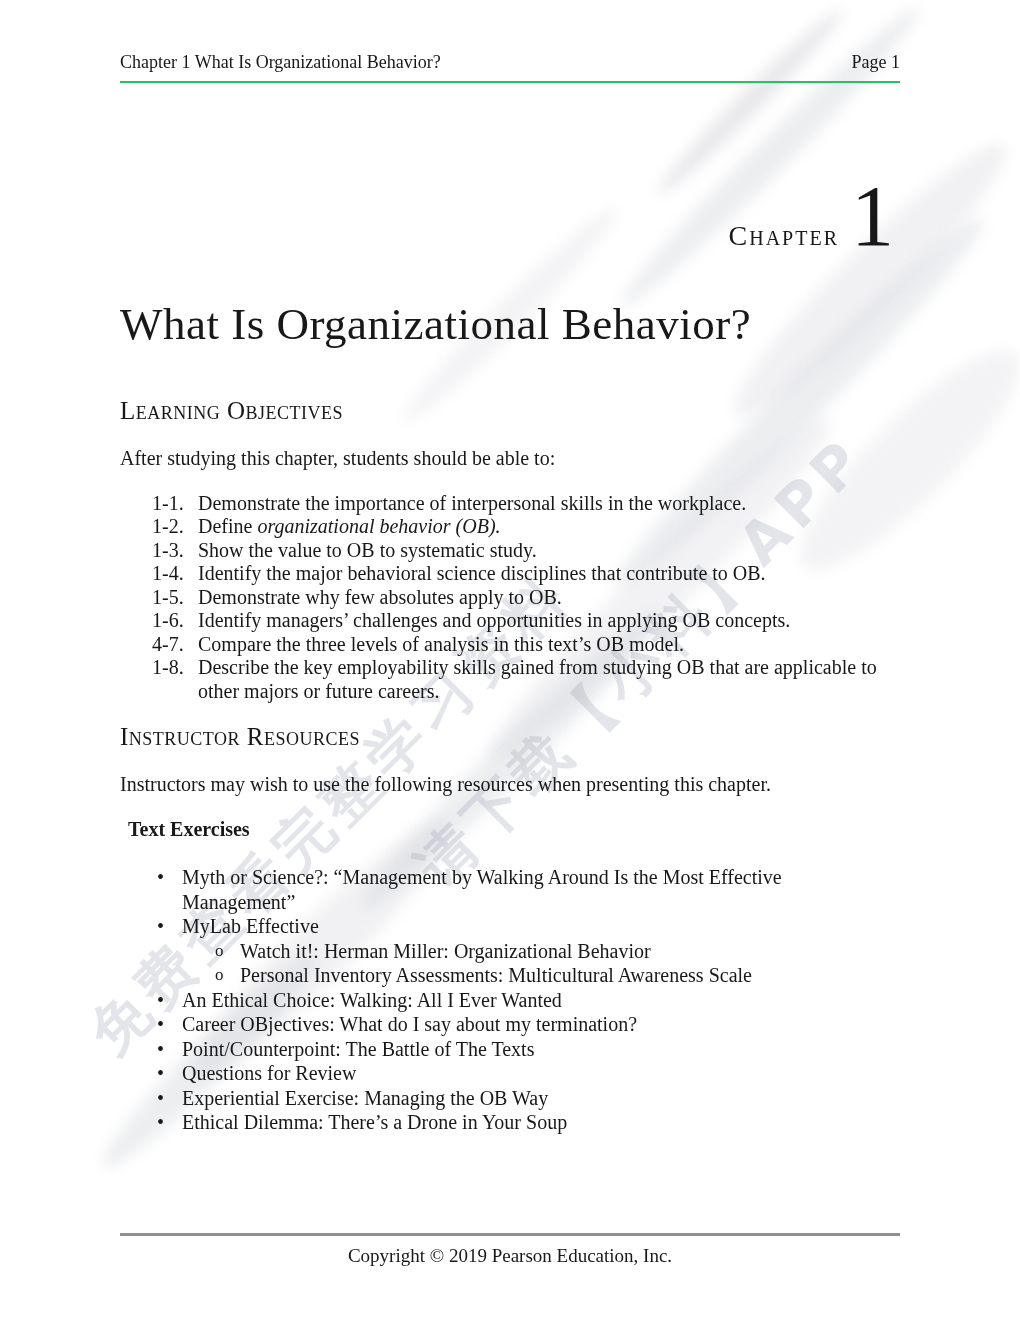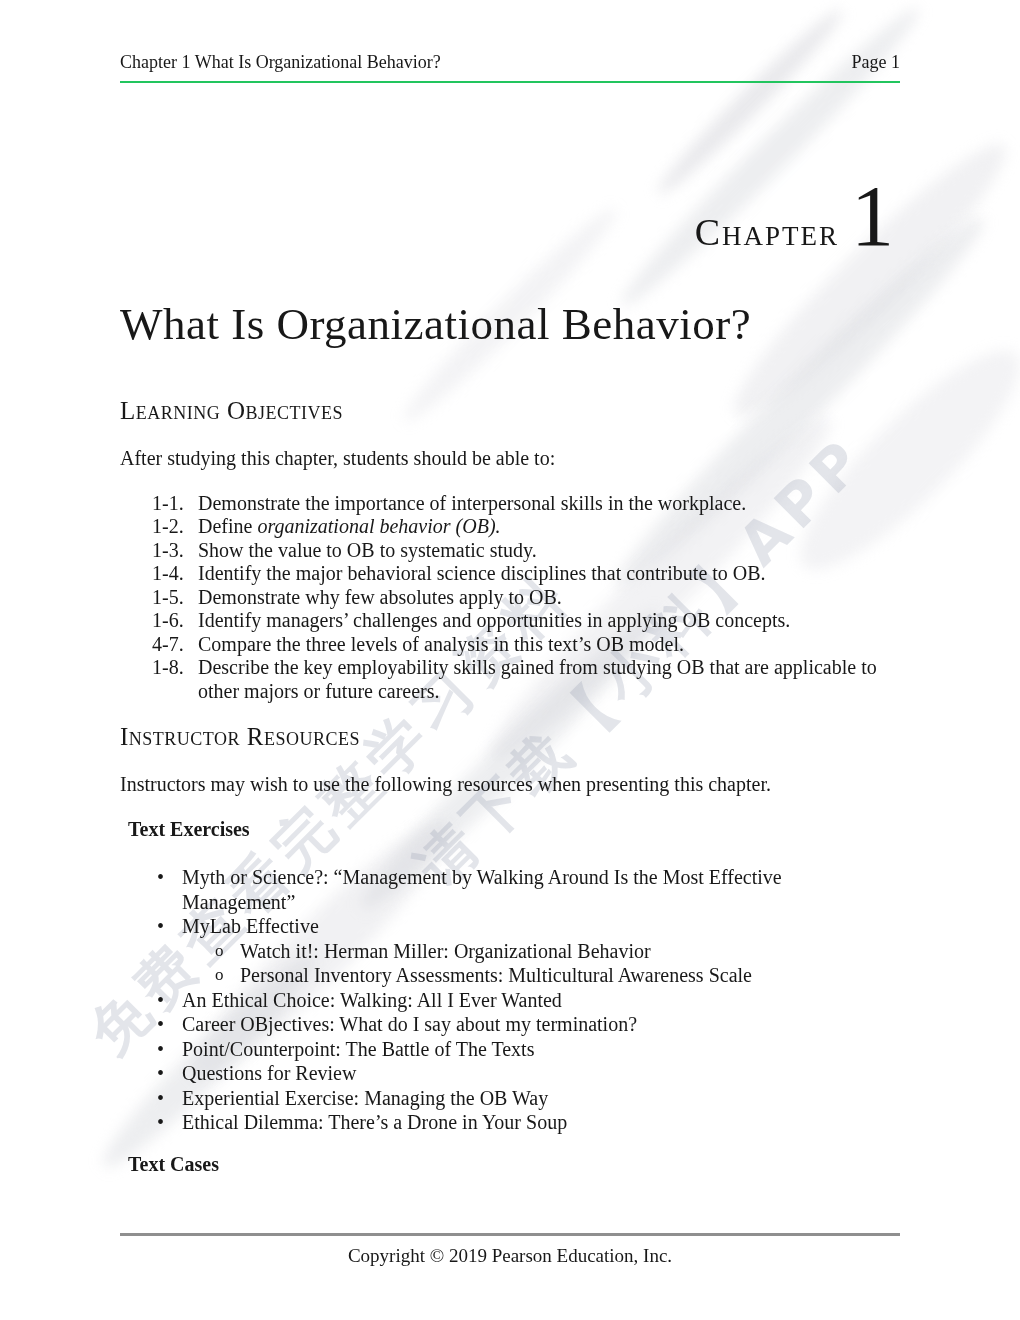--- a/index.html
+++ b/index.html
@@ -48,21 +48,21 @@
   .content { position:relative; z-index:1; padding:52px 120px 0 120px; }
 
   .running-header {
     display:flex; justify-content:space-between; align-items:baseline;
     font-size:18px; line-height:21px;
     border-bottom:2px solid #22c55e;
     padding-bottom:8px;
   }
 
   .chapter-line { text-align:right; margin-top:90px; line-height:1; padding-right:6px; }
-  .chapter-word { font-variant:small-caps; font-size:38px; letter-spacing:2px; }
+  .chapter-word { font-variant:small-caps; font-size:28px; letter-spacing:2px; }
   .chapter-num  { font-size:86px; margin-left:12px; }
 
   .doc-title {
     font-size:45px; font-weight:normal; letter-spacing:0.5px;
     margin:40px 0 0 0; line-height:1.15;
   }
 
   .sc-heading { font-variant:small-caps; font-size:25px; letter-spacing:0.5px; }
   .sc-lo { margin-top:46px; }
   .sc-ir { margin-top:20px; }
@@ -187,21 +187,20 @@
         </ul>
       </li>
       <li><span>An Ethical Choice: Walking: All I Ever Wanted</span></li>
       <li><span>Career OBjectives: What do I say about my termination?</span></li>
       <li><span>Point/Counterpoint: The Battle of The Texts</span></li>
       <li><span>Questions for Review</span></li>
       <li><span>Experiential Exercise: Managing the OB Way</span></li>
       <li><span>Ethical Dilemma: There’s a Drone in Your Soup</span></li>
     </ul>
 
-    <h3 class="bold-heading h-cases">Text Cases</h3>
 
   </div>
 
   <div class="page-footer">
     <div class="footer-rule"></div>
     <div>Copyright © 2019 Pearson Education, Inc.</div>
   </div>
 
 </div>
 

